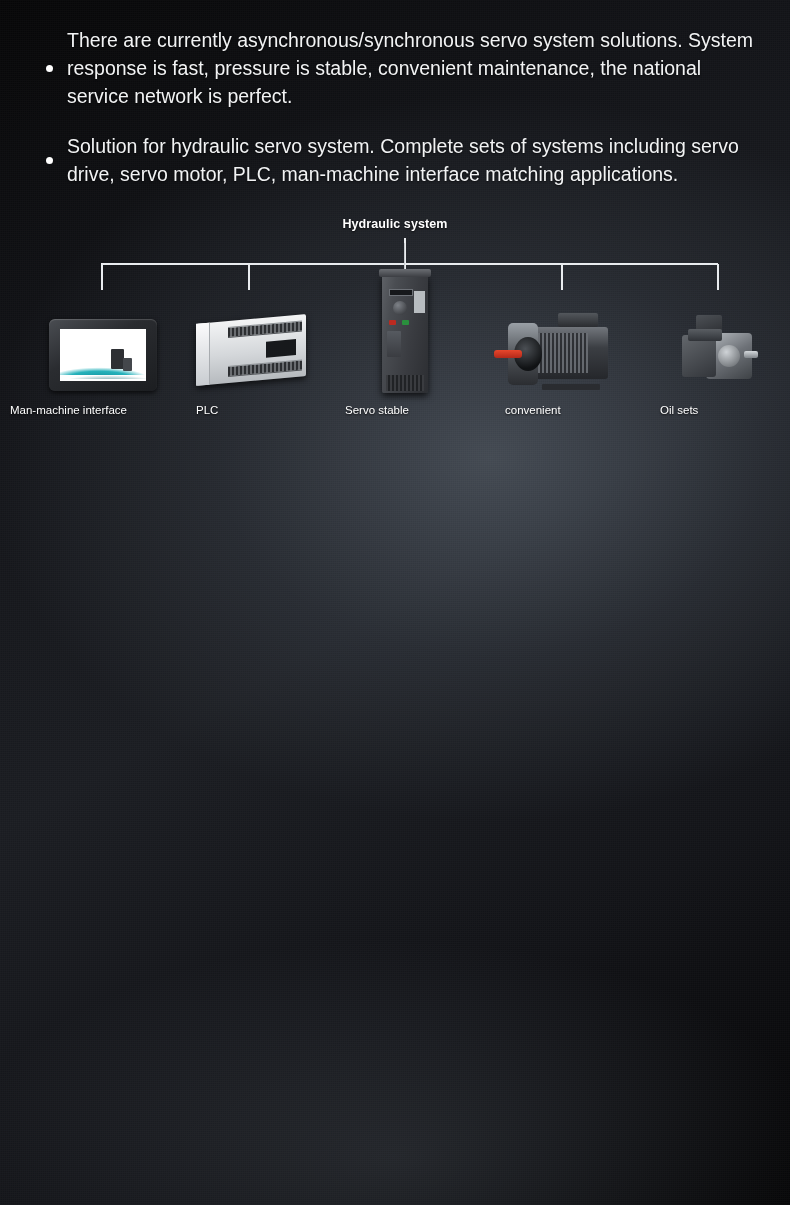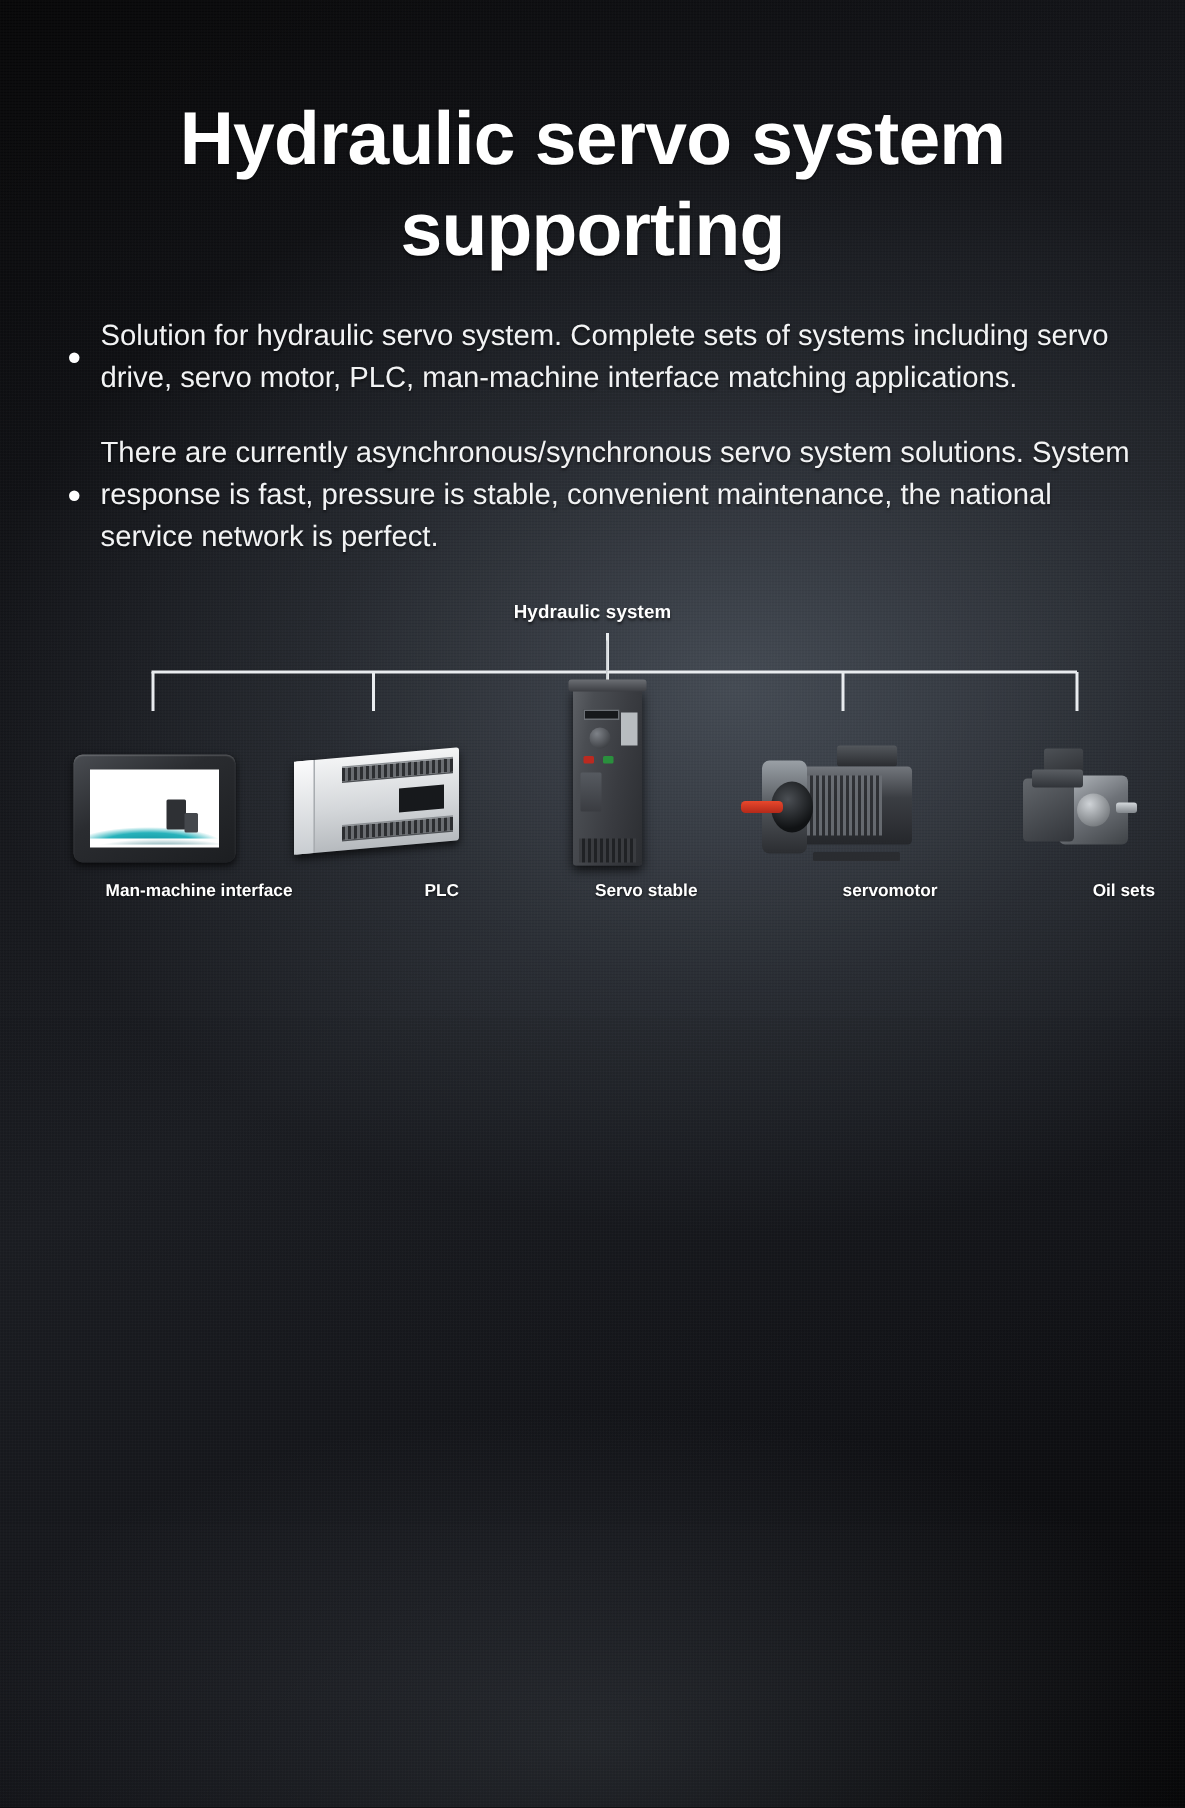--- a/index.html
+++ b/index.html
@@ -102,23 +102,23 @@
     bottom: 34px;
     display: flex;
     align-items: flex-end;
     justify-content: center;
   }
   .device-label {
     position: absolute;
     bottom: 9px;
     color: #ffffff;
     font-size: 11.5px;
-    font-weight: bold;
+    font-weight: normal;
     white-space: nowrap;
-    text-align: right;
+    text-align: left;
     text-shadow: 0 1px 2px rgba(0,0,0,.75);
   }
 
   
   .hmi { width: 108px; height: 72px; border-radius: 6px;
          background: linear-gradient(150deg,#4a4d52,#2a2c30 40%,#1c1e21);
          box-shadow: inset 0 1px 1px rgba(255,255,255,.18), 0 2px 5px rgba(0,0,0,.7);
          display:flex; align-items:center; justify-content:center; }
   .hmi-screen { width: 86px; height: 52px; background: #fff; position: relative; overflow: hidden; }
   .hmi-wave { position:absolute; left:-4px; right:-4px; bottom:6px; height:18px;
@@ -191,30 +191,29 @@
   .pump-valve{ position:absolute; left:14px; top:-2px; width:26px; height:24px; border-radius:2px;
                background: linear-gradient(160deg,#4d5156,#26282c); }
   .pump-valve2{ position:absolute; left:6px; top:12px; width:34px; height:12px; border-radius:2px;
                background: linear-gradient(180deg,#5a5e63,#303338); }
 </style>
 </head>
 <body>
 
 <div id="page">
 
-  <h1 class="headline">Hydraulic servo system supporting</h1>
 
   <div class="bullets">
     <div class="bullet-row">
       <span class="bullet-dot"></span>
-      <span class="bullet-text">Solution for hydraulic servo system. Complete sets of systems including servo drive, servo motor, PLC, man-machine interface matching applications.</span>
+      <span class="bullet-text">There are currently asynchronous/synchronous servo system solutions. System response is fast, pressure is stable, convenient maintenance, the national service network is perfect.</span>
     </div>
     <div class="bullet-row">
       <span class="bullet-dot"></span>
-      <span class="bullet-text">There are currently asynchronous/synchronous servo system solutions. System response is fast, pressure is stable, convenient maintenance, the national service network is perfect.</span>
+      <span class="bullet-text">Solution for hydraulic servo system. Complete sets of systems including servo drive, servo motor, PLC, man-machine interface matching applications.</span>
     </div>
   </div>
 
   <div class="diagram">
 
     <div class="diagram-title">Hydraulic system</div>
 
     <div class="connector" style="left:404px; top:28px; width:1.6px; height:25px;"></div>
     <div class="connector conn-bar"></div>
     <div class="connector conn-drop" style="left:101px;"></div>
@@ -264,21 +263,21 @@
       <div class="motor">
         <div class="motor-box"></div>
         <div class="motor-body"></div>
         <div class="motor-fins"></div>
         <div class="motor-foot"></div>
         <div class="motor-flange"></div>
         <div class="motor-hub"></div>
         <div class="motor-shaft"></div>
       </div>
     </div>
-    <div class="device-label" style="left:505px; width:120px;">servomotor</div>
+    <div class="device-label" style="left:505px; width:120px;">convenient</div>
 
     <div class="device" style="left:682px; width:70px; bottom:36px;">
       <div class="pump">
         <div class="pump-valve"></div>
         <div class="pump-disc"></div>
         <div class="pump-shaft"></div>
         <div class="pump-block"></div>
         <div class="pump-valve2"></div>
       </div>
     </div>

